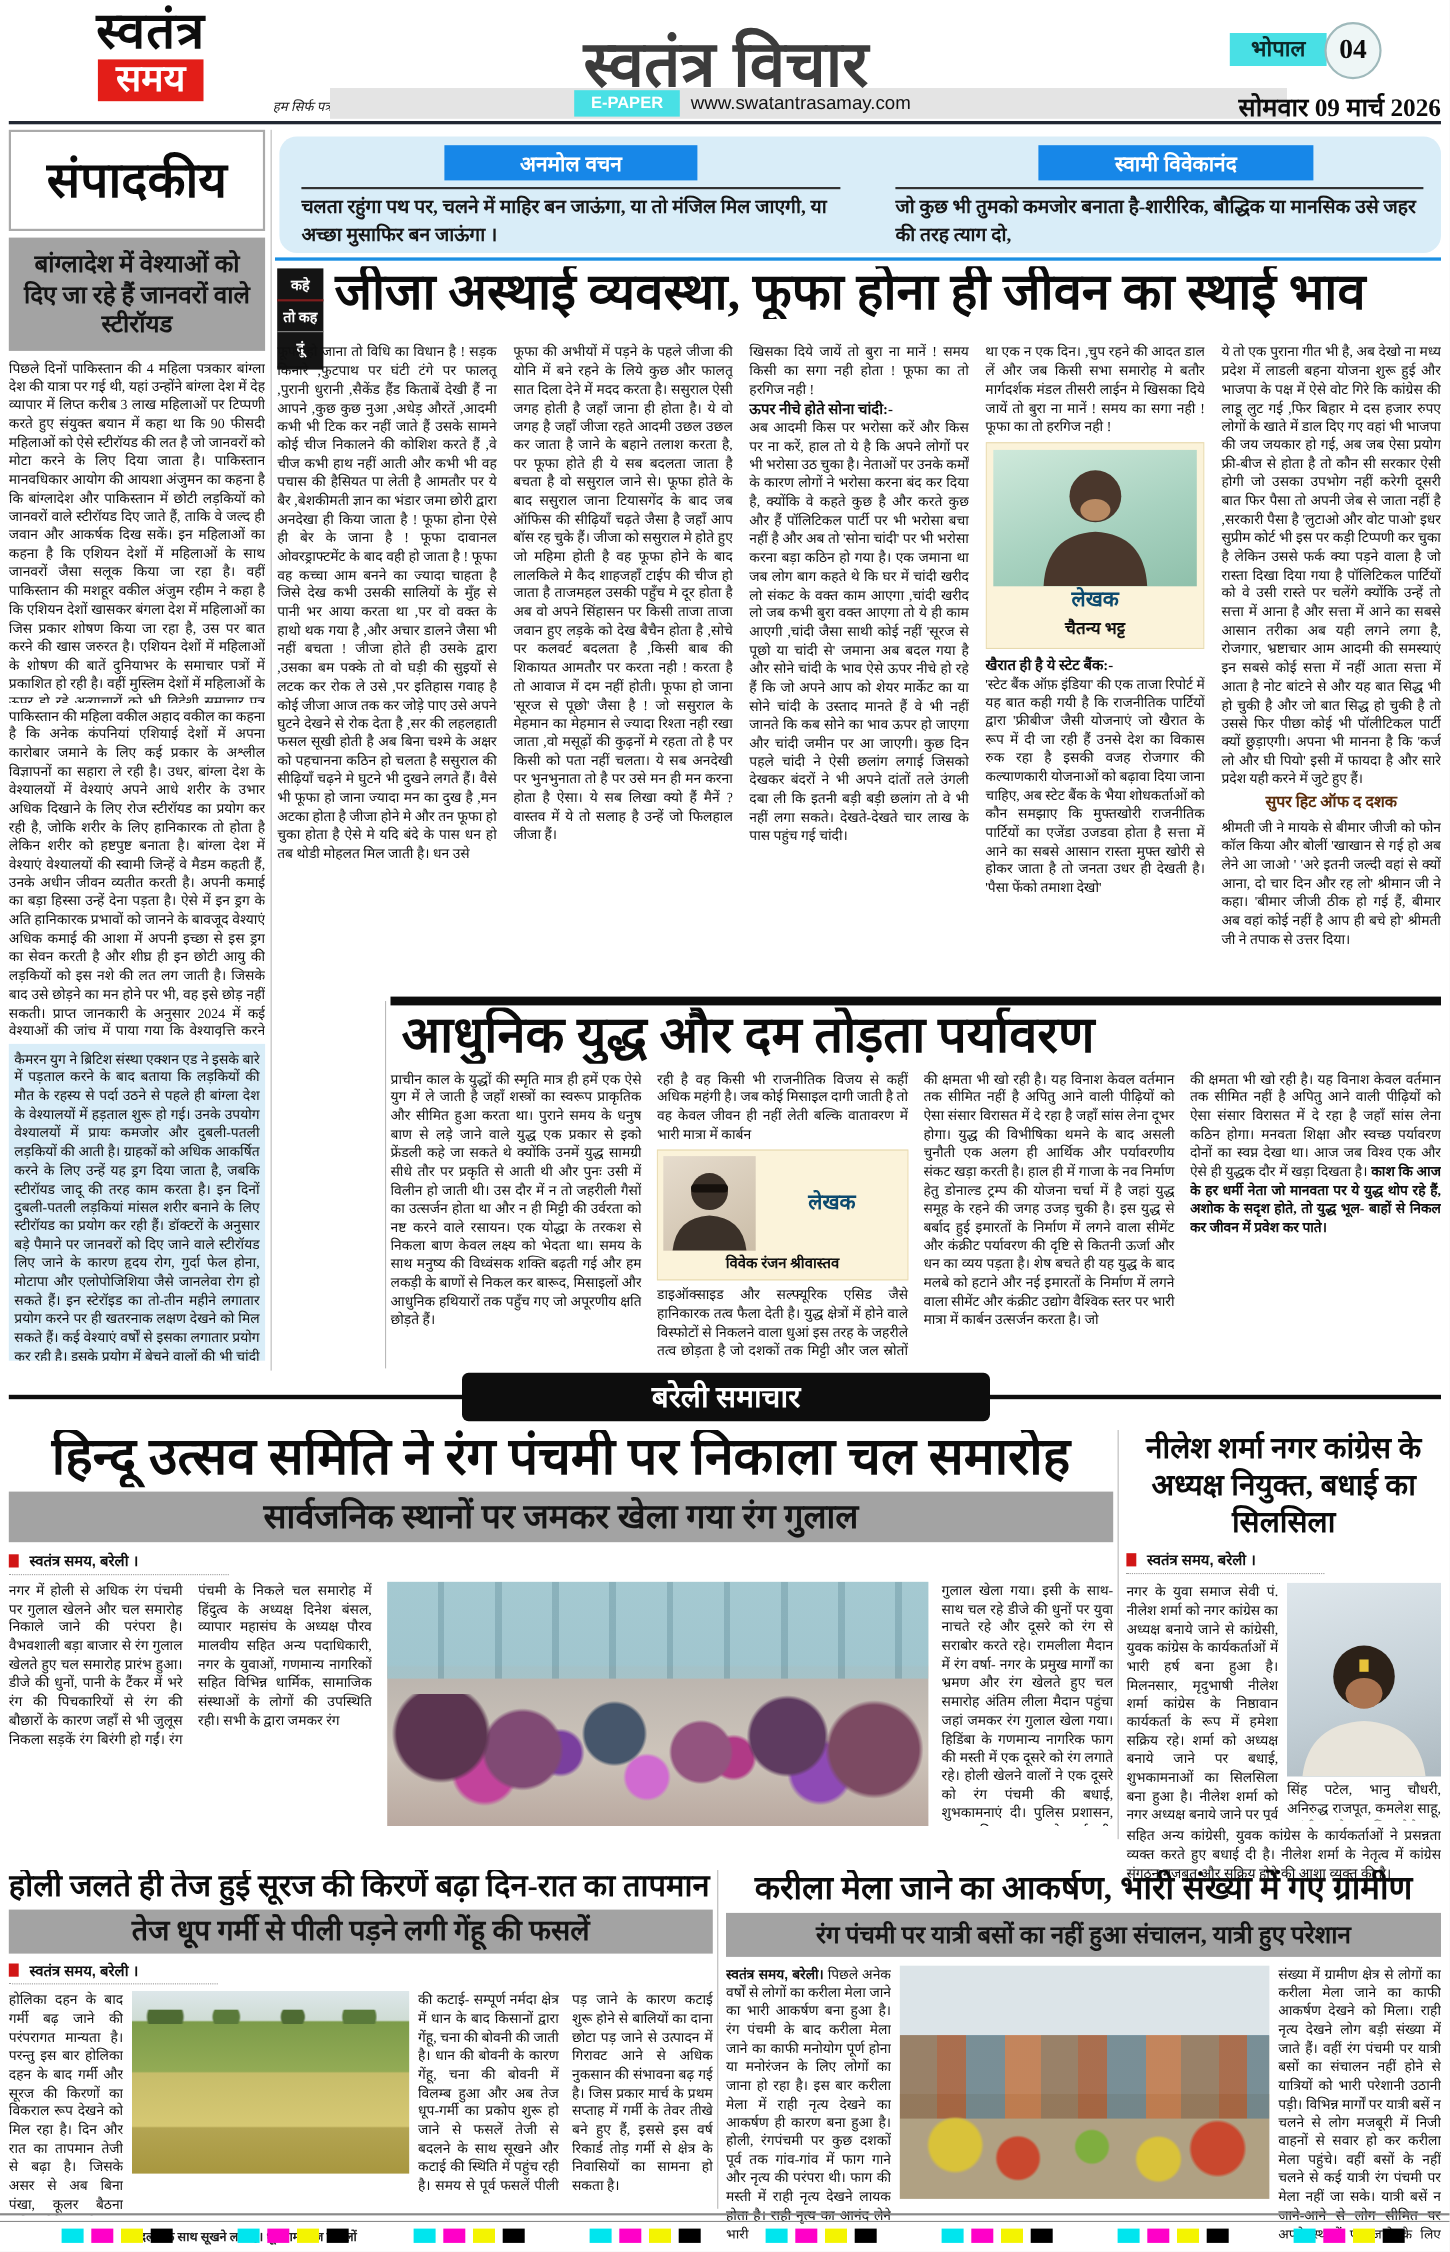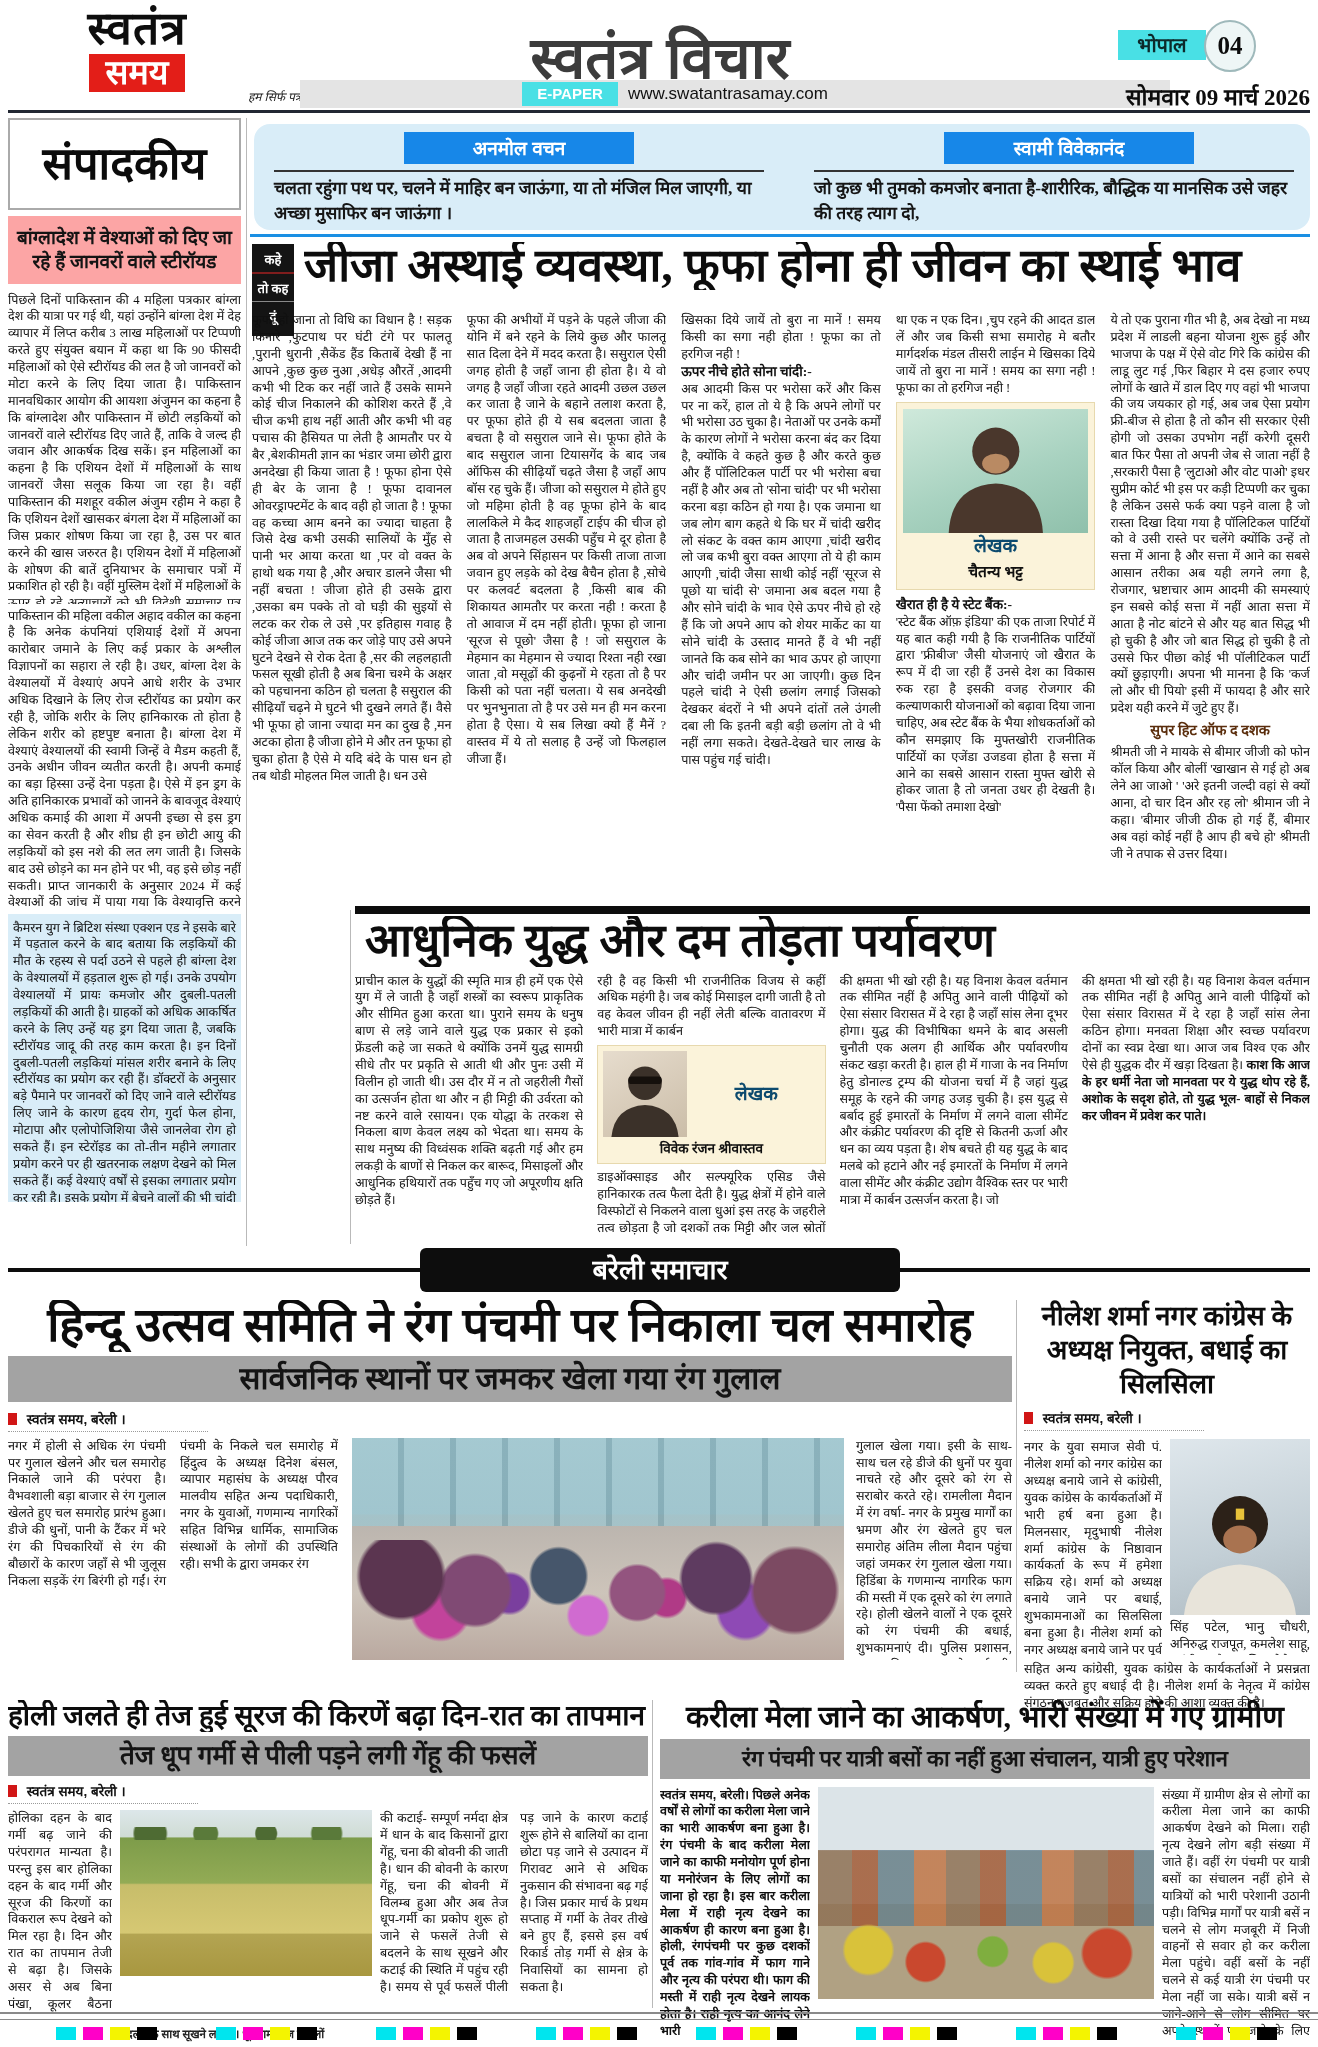--- a/index.html
+++ b/index.html
@@ -47,21 +47,21 @@
 
     <div class="abs center" style="left:1118px;top:30px;width:88px;height:30px;background:#49e0e5;color:#0c2a2b;font-weight:900;font-size:20px;line-height:30px;">भोपाल</div>
     <div class="abs center" style="left:1204px;top:20px;width:48px;height:48px;border-radius:50%;background:#eef6f6;border:2px solid #9fb9bb;font-weight:900;font-size:25px;line-height:48px;color:#0c0c0c;">04</div>
     <div class="abs" style="left:1040px;top:80px;width:270px;text-align:right;font-weight:900;font-size:23px;color:#0c0c0c;">सोमवार 09 मार्च 2026</div>
 
     <div class="abs" style="left:8px;top:110px;width:1302px;height:3px;background:#222833;"></div>
   </div>
 
   <div class="abs" style="left:8px;top:118px;width:233px;height:1128px;">
     <div class="center" style="border:2px solid #aaa;height:88px;line-height:88px;font-size:45px;font-weight:900;color:#0b0b0b;font-family:'Liberation Sans',sans-serif;">संपादकीय</div>
-    <div class="center" style="background:#fca5a5;margin-top:6px;padding:10px 6px;font-size:19px;font-weight:bold;line-height:1.25;color:#141414;">बांग्लादेश में वेश्याओं को दिए जा रहे हैं जानवरों वाले स्टीरॉयड</div>
+    <div class="center" style="background:#a3a3a3;margin-top:6px;padding:10px 6px;font-size:22px;font-weight:bold;line-height:1.25;color:#141414;">बांग्लादेश में वेश्याओं को दिए जा रहे हैं जानवरों वाले स्टीरॉयड</div>
     <div class="jt body-text" style="margin-top:8px;height:312px;overflow:hidden;">पिछले दिनों पाकिस्तान की 4 महिला पत्रकार बांग्ला देश की यात्रा पर गई थी, यहां उन्होंने बांग्ला देश में देह व्यापार में लिप्त करीब 3 लाख महिलाओं पर टिप्पणी करते हुए संयुक्त बयान में कहा था कि 90 फीसदी महिलाओं को ऐसे स्टीरॉयड की लत है जो जानवरों को मोटा करने के लिए दिया जाता है। पाकिस्तान मानवधिकार आयोग की आयशा अंजुमन का कहना है कि बांग्लादेश और पाकिस्तान में छोटी लड़कियों को जानवरों वाले स्टीरॉयड दिए जाते हैं, ताकि वे जल्द ही जवान और आकर्षक दिख सकें। इन महिलाओं का कहना है कि एशियन देशों में महिलाओं के साथ जानवरों जैसा सलूक किया जा रहा है। वहीं पाकिस्तान की मशहूर वकील अंजुम रहीम ने कहा है कि एशियन देशों खासकर बंगला देश में महिलाओं का जिस प्रकार शोषण किया जा रहा है, उस पर बात करने की खास जरुरत है। एशियन देशों में महिलाओं के शोषण की बातें दुनियाभर के समाचार पत्रों में प्रकाशित हो रही है। वहीं मुस्लिम देशों में महिलाओं के ऊपर हो रहे अत्याचारों को भी विदेशी समाचार पत्र प्रथम पन्नों पर प्रकाशित कर रहे हैं।</div>
     <div class="jt body-text" style="margin-top:4px;height:300px;overflow:hidden;">पाकिस्तान की महिला वकील अहाद वकील का कहना है कि अनेक कंपनियां एशियाई देशों में अपना कारोबार जमाने के लिए कई प्रकार के अश्लील विज्ञापनों का सहारा ले रही है। उधर, बांग्ला देश के वेश्यालयों में वेश्याएं अपने आधे शरीर के उभार अधिक दिखाने के लिए रोज स्टीरॉयड का प्रयोग कर रही है, जोकि शरीर के लिए हानिकारक तो होता है लेकिन शरीर को हष्टपुष्ट बनाता है। बांग्ला देश में वेश्याएं वेश्यालयों की स्वामी जिन्हें वे मैडम कहती हैं, उनके अधीन जीवन व्यतीत करती है। अपनी कमाई का बड़ा हिस्सा उन्हें देना पड़ता है। ऐसे में इन ड्रग के अति हानिकारक प्रभावों को जानने के बावजूद वेश्याएं अधिक कमाई की आशा में अपनी इच्छा से इस ड्रग का सेवन करती है और शीघ्र ही इन छोटी आयु की लड़कियों को इस नशे की लत लग जाती है। जिसके बाद उसे छोड़ने का मन होने पर भी, वह इसे छोड़ नहीं सकती।     प्राप्त जानकारी के अनुसार 2024 में कई वेश्याओं की जांच में पाया गया कि वेश्यावृत्ति करने वाली महिलाओं में स्टीरॉयड लेने की गति बढ़ी है। बांग्ला देश की सरकार ने इस पर सख्त कानून बनाने की भी सिफारिश की थी।</div>
     <div class="jt body-text" style="margin-top:6px;background:#d9edf8;padding:6px 5px;height:276px;overflow:hidden;">कैमरन युग ने ब्रिटिश संस्था एक्शन एड ने इसके बारे में पड़ताल करने के बाद बताया कि लड़कियों की मौत के रहस्य से पर्दा उठने से पहले ही बांग्ला देश के वेश्यालयों में हड़ताल शुरू हो गई। उनके उपयोग वेश्यालयों में प्रायः कमजोर और दुबली-पतली लड़कियों की आती है। ग्राहकों को अधिक आकर्षित करने के लिए उन्हें यह ड्रग दिया जाता है, जबकि स्टीरॉयड जादू की तरह काम करता है। इन दिनों दुबली-पतली लड़कियां मांसल शरीर बनाने के लिए स्टीरॉयड का प्रयोग कर रही हैं। डॉक्टरों के अनुसार बड़े पैमाने पर जानवरों को दिए जाने वाले स्टीरॉयड लिए जाने के कारण हृदय रोग, गुर्दा फेल होना, मोटापा और एलोपोजिशिया जैसे जानलेवा रोग हो सकते हैं। इन स्टेरॉइड का तो-तीन महीने लगातार प्रयोग करने पर ही खतरनाक लक्षण देखने को मिल सकते हैं। कई वेश्याएं वर्षों से इसका लगातार प्रयोग कर रही है। इसके प्रयोग में बेचने वालों की भी चांदी खड़ी हो रही है। वैसे बांग्ला देश में चिकित्सकों की पर्ची का कोई दंड-दंड अपवाद नहीं।</div>
   </div>
   <div class="vline" style="left:246px;top:118px;height:1128px;"></div>
 
   <div class="abs" style="left:254px;top:124px;width:1056px;height:106px;background:#d9edf8;border-radius:16px;">
     <div class="abs badge-blue" style="left:150px;top:8px;width:230px;">अनमोल वचन</div>
     <div class="abs" style="left:20px;top:46px;width:490px;height:2px;background:#333;"></div>
     <div class="abs qtext" style="left:20px;top:52px;width:490px;">चलता रहुंगा पथ पर, चलने में माहिर बन जाऊंगा, या तो मंजिल मिल जाएगी, या अच्छा मुसाफिर बन जाऊंगा ।</div>
@@ -223,21 +223,21 @@
     </div>
   </div>
   <div class="vline" style="left:652px;top:1700px;height:308px;"></div>
 
   <div class="abs" style="left:660px;top:1700px;width:650px;height:308px;">
     <div class="hl nowrap center" style="font-size:30px;line-height:1.15;font-family:'Liberation Serif',serif;">करीला मेला जाने का आकर्षण, भारी संख्या में गए ग्रामीण</div>
     <div class="graysub center" style="margin-top:4px;height:40px;">
       <span style="font-weight:900;font-size:22px;line-height:40px;color:#141414;">रंग पंचमी पर यात्री बसों का नहीं हुआ संचालन, यात्री हुए परेशान</span>
     </div>
     <div style="position:relative;margin-top:8px;height:248px;">
-      <div class="abs jt body-text" style="left:0;top:0;width:150px;height:248px;overflow:hidden;font-weight:bold;">
+      <div class="abs jt body-text" style="left:0;top:0;width:150px;height:248px;overflow:hidden;">
         <b style="font-family:'Liberation Sans',sans-serif;font-size:12.5px;">स्वतंत्र समय, बरेली।</b>
         <span>पिछले अनेक वर्षों से लोगों का करीला मेला जाने का भारी आकर्षण बना हुआ है। रंग पंचमी के बाद करीला मेला जाने का काफी मनोयोग पूर्ण होना या मनोरंजन के लिए लोगों का जाना हो रहा है। इस बार करीला मेला में राही नृत्य देखने का आकर्षण ही कारण बना हुआ है। होली, रंगपंचमी पर कुछ दशकों पूर्व तक गांव-गांव में फाग गाने और नृत्य की परंपरा थी। फाग की मस्ती में राही नृत्य देखने लायक होता है। राही नृत्य का आनंद लेने भारी</span>
       </div>
       <div class="abs" style="left:158px;top:0;width:336px;height:212px;overflow:hidden;background:linear-gradient(to bottom,#dce4e8 0 30%,#c6c3b4 30% 55%,#b0a183 55% 100%);">
         <div class="abs" style="left:0;top:30%;width:100%;height:36%;background:
                repeating-linear-gradient(90deg,#8a6b4f 0 34px,#a0522d 34px 60px,#5f7d8c 60px 96px,#c2703f 96px 128px);opacity:.75;"></div>
         <div class="abs" style="left:0;top:62%;width:100%;height:38%;background:
                radial-gradient(circle at 15% 40%, #d9c23a 0 8%, transparent 9%),
                radial-gradient(circle at 32% 55%, #c9482e 0 8%, transparent 9%),
                radial-gradient(circle at 52% 42%, #7fae3f 0 8%, transparent 9%),

